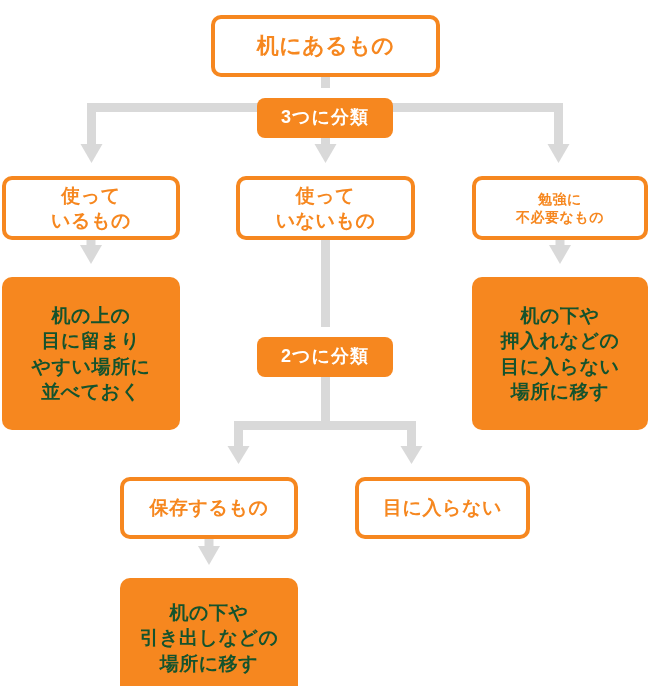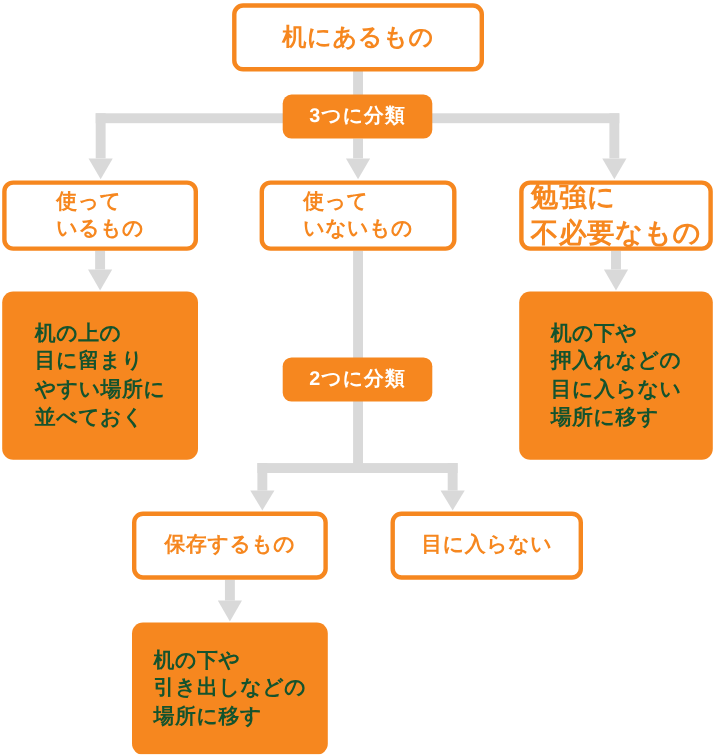--- a/index.html
+++ b/index.html
@@ -27,22 +27,24 @@
     height: 686px;
     pointer-events: none;
   }
   
   .node {
     position: absolute;
     box-sizing: border-box;
     display: flex;
     align-items: center;
     justify-content: center;
+    text-align: center;
     line-height: 1.32;
     letter-spacing: 0.5px;
+    margin-top: 12px;
   }
   .node .txt {
     display: block;
     white-space: pre-line;
   }
   
   .node.outlined {
     background: #ffffff;
     border: 4px solid #F6871F;
     border-radius: 10px;
@@ -66,21 +68,21 @@
     font-weight: 700;
     letter-spacing: 1px;
   }
 
   
   #node-root        { left:211px; top:3px;   width:229px; height:62px;  font-size:22px; }
   #chip-split3      { left:257px; top:86px;  width:136px; height:40px;  font-size:18px; }
 
   #node-in-use      { left:2px;   top:164px; width:178px; height:64px;  font-size:19px; }
   #node-not-in-use  { left:236px; top:164px; width:179px; height:64px;  font-size:19px; }
-  #node-unneeded    { left:472px; top:164px; width:176px; height:64px;  font-size:25px; }
+  #node-unneeded    { left:472px; top:164px; width:176px; height:64px;  font-size:14px; }
 
   #node-desk-top    { left:2px;   top:265px; width:178px; height:153px; font-size:19px; }
   #node-hidden      { left:472px; top:265px; width:176px; height:153px; font-size:19px; }
 
   #chip-split2      { left:257px; top:325px; width:136px; height:40px;  font-size:18px; }
 
   #node-keep        { left:120px; top:465px; width:178px; height:62px;  font-size:19px; }
   #node-discard     { left:355px; top:465px; width:175px; height:62px;  font-size:19px; }
 
   #node-drawer      { left:120px; top:566px; width:178px; height:120px; font-size:19px; }

